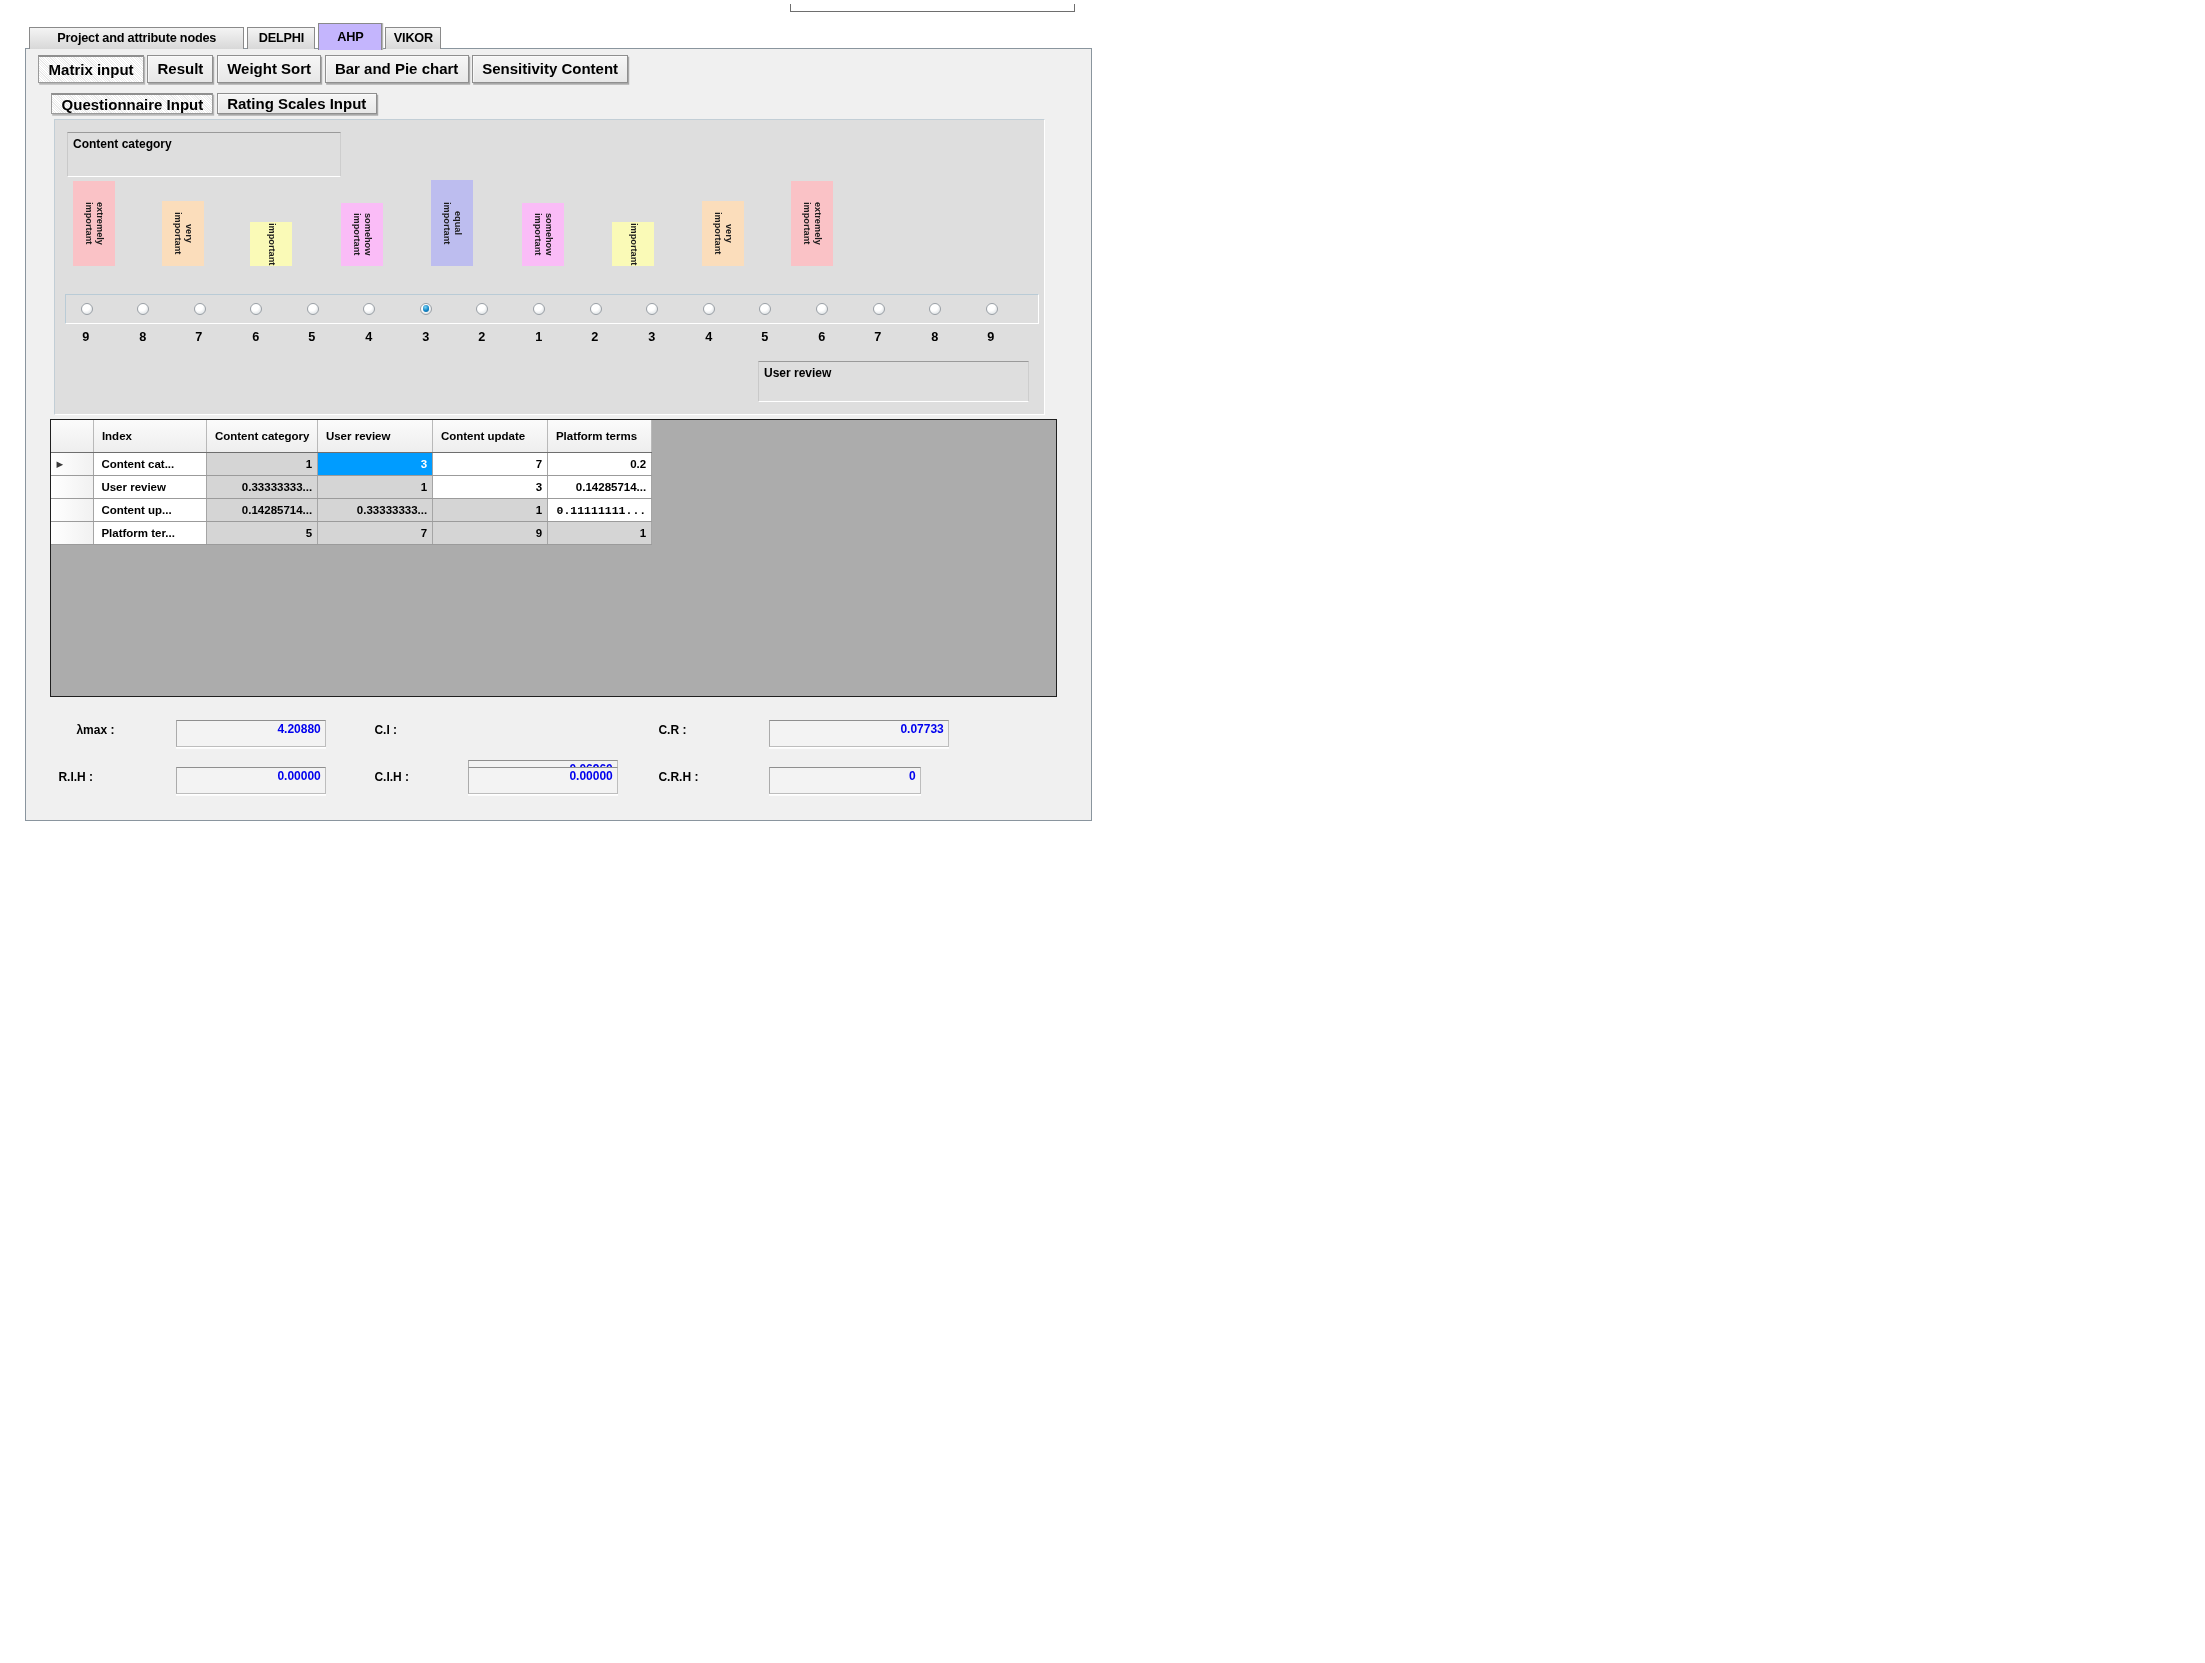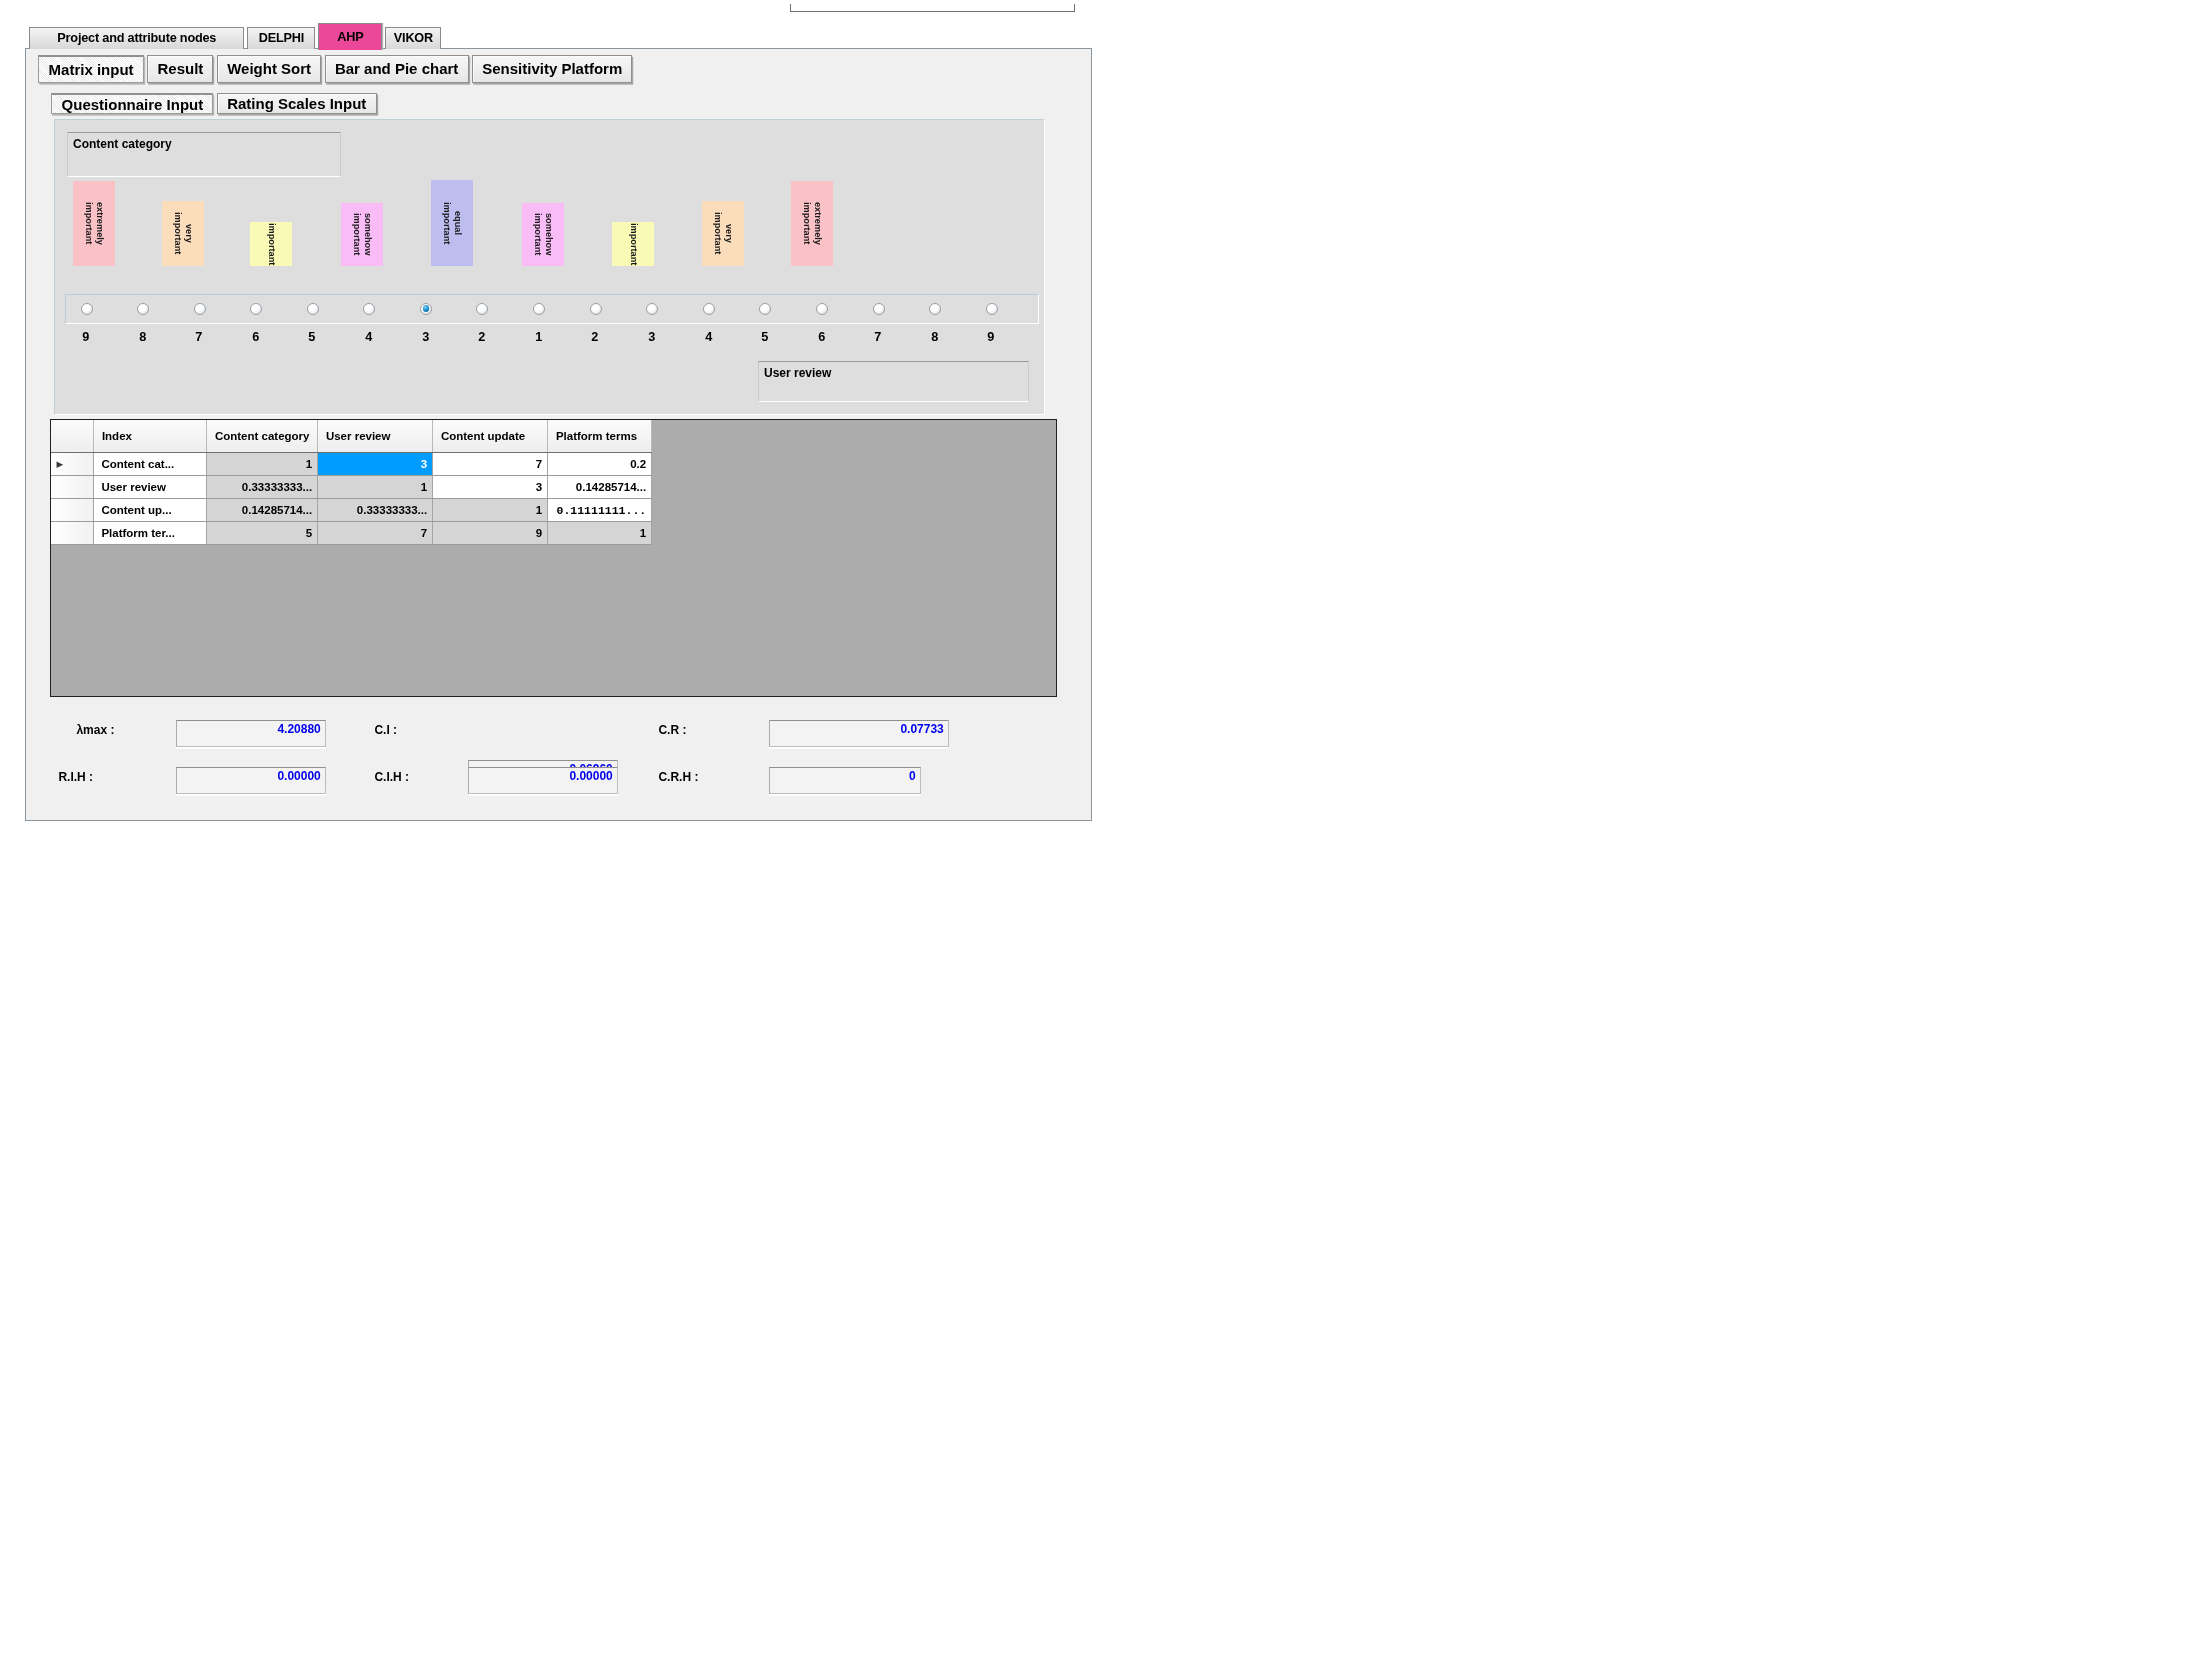--- a/index.html
+++ b/index.html
@@ -20,21 +20,21 @@
     border:1.2px solid #8a959e;background:#F0F0F0;
   }
   
   .maintab{
     position:absolute;display:flex;align-items:center;justify-content:center;
     font-size:12.7px;letter-spacing:-0.2px;white-space:nowrap;
     background:linear-gradient(#f4f4f4,#d8d8d8);
     border:0.6px solid #8a8a8a;border-bottom:none;color:#000;cursor:default;
   }
   .maintab.sel{
-    background:#ec4899;z-index:3;
+    background:#c4b5fd;z-index:3;
     box-shadow:1.2px 0 0 #b5b5b5;
   }
   
   .btnrow{position:absolute;display:flex;gap:3.5px;}
   .tabbtn{
     display:flex;align-items:center;justify-content:center;
     font-size:15px;white-space:nowrap;padding:0 9.2px;color:#000;
     background:linear-gradient(#f6f6f6,#e7e7e7);
     border:1.2px solid #8f8f8f;
     box-shadow:1.2px 1.7px 0 rgba(110,110,110,.55), inset 0.6px 0.6px 0 #ffffff;
@@ -130,21 +130,21 @@
         <div class="maintab" style="left: 221px; width: 68px; top: -22.5px; height: 22px;">DELPHI</div>
         <div class="maintab sel" style="left: 292px; width: 64px; top: -26px; height: 27px;">AHP</div>
         <div class="maintab" style="left: 359px; width: 56px; top: -22.5px; height: 22px;">VIKOR</div>
       </div>
 
     <div id="sub-tabs" class="btnrow" style="left:12px;top:5.8px;height:28px;">
         <div class="tabbtn checked">Matrix input</div>
         <div class="tabbtn">Result</div>
         <div class="tabbtn">Weight Sort</div>
         <div class="tabbtn">Bar and Pie chart</div>
-        <div class="tabbtn">Sensitivity Platform</div>
+        <div class="tabbtn">Sensitivity Content</div>
       </div>
 
     <div id="input-tabs" class="btnrow" style="left:25px;top:44px;height:21.4px;">
         <div class="tabbtn checked">Questionnaire Input</div>
         <div class="tabbtn">Rating Scales Input</div>
       </div>
 
     <div class="panel" style="left:28px;top:70px;">
       <div class="groupbox" style="left:12px;top:12px;width:274px;height:45px;">
         <span>Content category</span>

